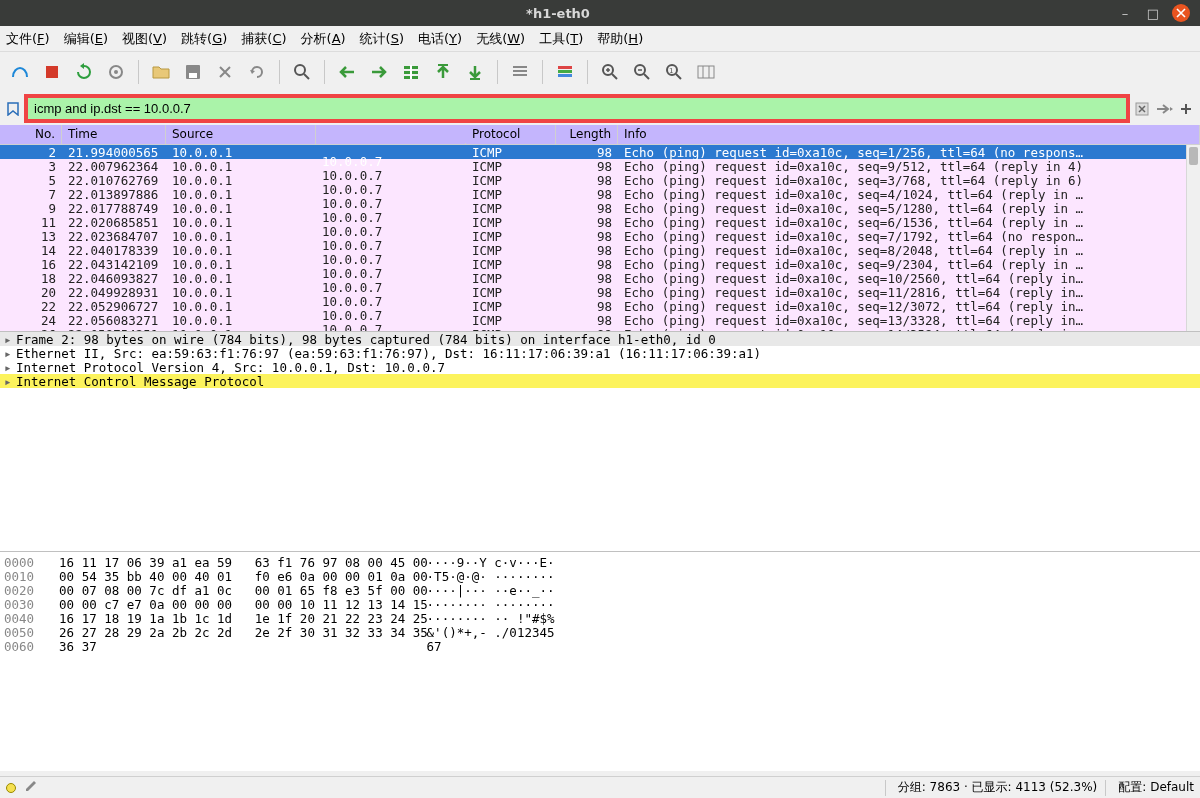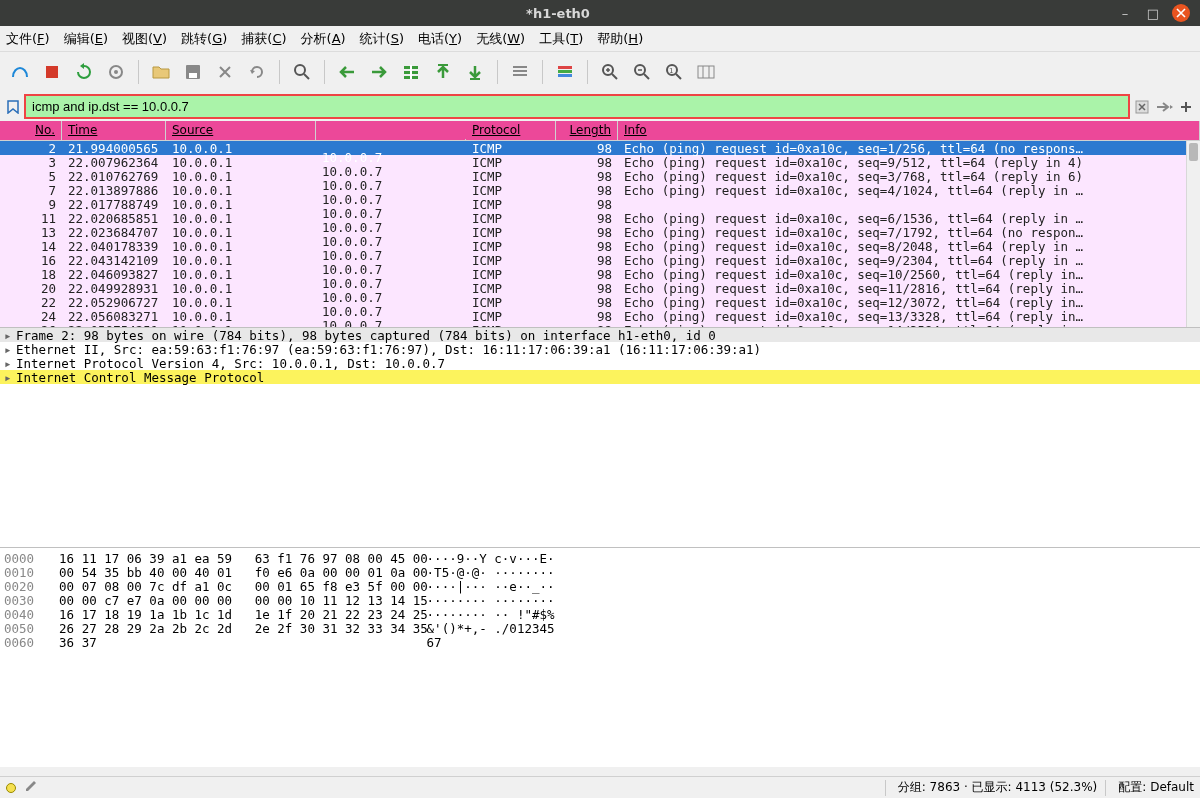--- a/index.html
+++ b/index.html
@@ -20,26 +20,26 @@
 .underline-letter { text-decoration: underline; }
 
 
 .toolbar { height: 40px; background: #f0f0f0; display: flex; align-items: center; padding: 0 6px; gap: 4px; }
 .tbtn { width: 28px; height: 28px; display: flex; align-items: center; justify-content: center; border: 1px solid transparent; border-radius: 3px; }
 .sep { width: 1px; height: 24px; background: #c8c8c8; margin: 0 4px; }
 
 
 .filterbar { display: flex; align-items: center; padding: 2px 4px; background: #f0f0f0; gap: 2px; }
 .filter-book { width: 18px; height: 18px; display:flex; align-items:center; justify-content:center; }
-.filter-input { flex: 1; background: #aaf3a9; border: 2px solid #ef4444; padding: 3px 6px; font-size: 13px; outline: none; }
+.filter-input { flex: 1; background: #aaf3a9; border: 4px solid #ef4444; padding: 3px 6px; font-size: 13px; outline: none; }
 .filter-btn { width: 20px; height: 20px; display: flex; align-items: center; justify-content: center; }
 
 
 .packet-list-container { height: 206px; background: #fff; display: flex; flex-direction: column; }
-.pl-header { display: flex; background: #ec4899; border-bottom: 1px solid #d0d0d0; height: 20px; text-decoration: underline; }
+.pl-header { display: flex; background: #c4b5fd; border-bottom: 1px solid #d0d0d0; height: 20px; }
 .pl-header div { padding: 2px 6px; border-right: 1px solid #d0d0d0; font-size: 12px; overflow: hidden; white-space: nowrap; }
 .pl-body { flex: 1; overflow: hidden; position: relative; }
 .pl-row { display: flex; height: 14px; font-size: 12.5px; align-items: center; }
 .pl-row div { padding: 0 6px; overflow: hidden; white-space: nowrap; }
 .pl-row.selected { background: #2c79d0; color: #fff; }
 .pl-row.pink { background: #fce6ff; color: #222; }
 .scrollbar-v { position: absolute; right: 0; top: 0; bottom: 0; width: 14px; background: #f0f0f0; border-left: 1px solid #d8d8d8; }
 .scroll-thumb { position: absolute; left: 2px; right: 2px; top: 2px; height: 18px; background: #b8b8b8; border-radius: 2px; }
 
 .col-no  { width: 62px; text-align: right; }
@@ -312,20 +312,21 @@
             <div class="col-len">98</div>
             <div class="col-info">Echo (ping) request  id=0xa10c, seq=4/1024, ttl=64 (reply in …</div>
           </div>
           <div class="pl-row pink">
             <div class="col-no">9</div>
             <div class="col-time">22.017788749</div>
             <div class="col-src">10.0.0.1</div>
             <div class="col-dst">10.0.0.7</div>
             <div class="col-proto">ICMP</div>
             <div class="col-len">98</div>
+            <div class="col-info">Echo (ping) request  id=0xa10c, seq=5/1280, ttl=64 (reply in …</div>
           </div>
           <div class="pl-row pink">
             <div class="col-no">11</div>
             <div class="col-time">22.020685851</div>
             <div class="col-src">10.0.0.1</div>
             <div class="col-dst">10.0.0.7</div>
             <div class="col-proto">ICMP</div>
             <div class="col-len">98</div>
             <div class="col-info">Echo (ping) request  id=0xa10c, seq=6/1536, ttl=64 (reply in …</div>
           </div>

